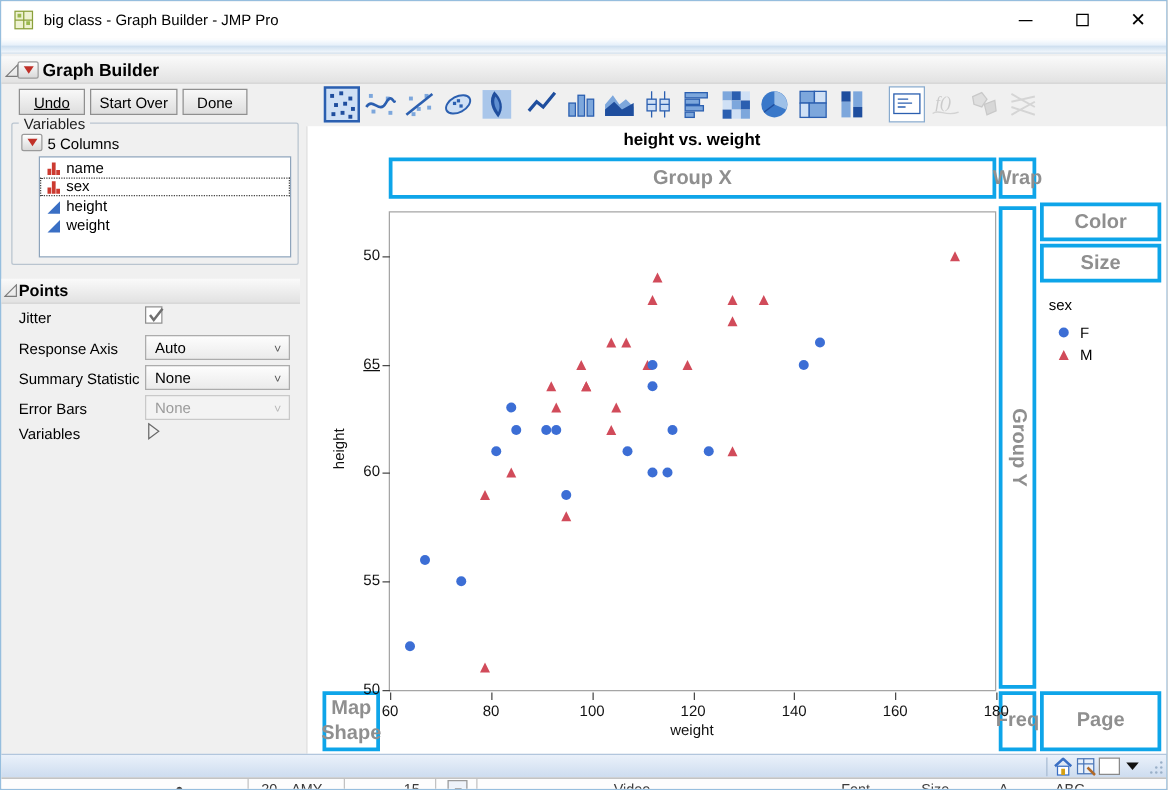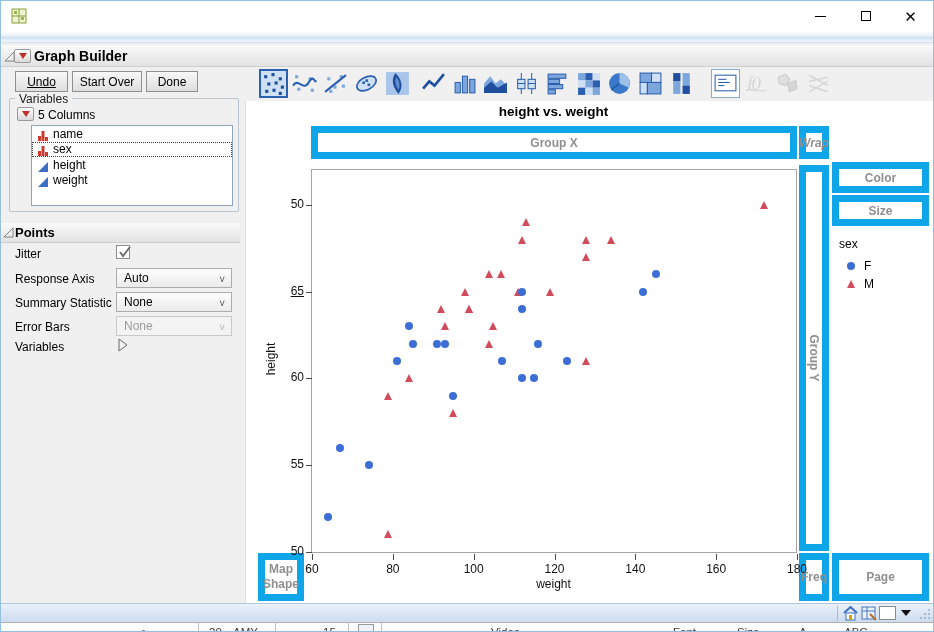--- a/index.html
+++ b/index.html
@@ -67,24 +67,24 @@
     background:linear-gradient(#fdfdfd,#ebebeb); display:flex; align-items:center; padding-left:7px; font-size:12px; color:#000; }
   .dropdown .chev { position:absolute; right:6px; top:5px; font-size:10px; color:#555; }
   .dropdown.disabled { border-color:#c9c9c9; color:#9b9b9b; background:#f3f3f3; }
   .dropdown.disabled .chev { color:#b7b7b7; }
   #jitter-check { position:absolute; left:115px; top:244px; width:14px; height:14px; background:#fff; border:1px solid #8f8f8f; }
   #jitter-check svg { position:absolute; left:1px; top:-1px; }
 
   
   #surface { position:absolute; left:244px; top:100px; width:690px; height:502px; background:#fff; border-left:1px solid #dcdcdc; }
   #chart-title { position:absolute; left:310px; top:103px; width:485px; text-align:center; font-size:13.5px; font-weight:bold; color:#000; }
-  .zone { position:absolute; border:7px solid #0ea5e9; background:#fff; display:flex; align-items:center; justify-content:center;
-    font-size:12px; font-weight:bold; color:#8f8f8f; text-align:center; }
+  .zone { position:absolute; border:3px solid #0ea5e9; background:#fff; display:flex; align-items:center; justify-content:center;
+    font-size:16px; font-weight:bold; color:#8f8f8f; text-align:center; }
   #zone-groupx { left:310px; top:125px; width:486px; height:33px; }
-  #zone-wrap   { left:798px; top:125px; width:30px; height:33px;font-style:italic; }
+  #zone-wrap   { left:798px; top:125px; width:30px; height:33px; }
   #zone-overlay{ left:831px; top:123px; width:97px; height:35px; background:#fafaf4; border-color:#ddddca; font-style:italic; color:#8f8f8f; }
   #zone-color  { left:831px; top:161px; width:97px; height:31px; }
   #zone-size   { left:831px; top:194px; width:97px; height:31px; }
   #zone-groupy { left:798px; top:164px; width:30px; height:386px; }
   #zone-groupy span { transform:rotate(90deg); white-space:nowrap; }
   #zone-mapshape { left:257px; top:552px; width:46px; height:48px; line-height:1.25; }
   #zone-freq   { left:798px; top:552px; width:30px; height:48px; }
   #zone-page   { left:831px; top:552px; width:97px; height:48px; }
 
   #plot { position:absolute; left:310px; top:168px; width:486px; height:384px; background:#fff; border:1px solid #a5a5a5; }
@@ -125,20 +125,21 @@
 <div id="window">
 
   <div id="titlebar">
     <svg id="app-icon" viewBox="0 0 16 16">
       <rect x="1" y="1" width="14" height="14" fill="#eef2d2" stroke="#8aa03a"></rect>
       <line x1="8" y1="1" x2="8" y2="15" stroke="#8aa03a"></line>
       <line x1="1" y1="8" x2="15" y2="8" stroke="#8aa03a"></line>
       <rect x="3" y="3" width="3" height="3" fill="#9ab84e"></rect>
       <rect x="10" y="9" width="3" height="3" fill="#9ab84e"></rect>
     </svg>
+    <span id="title-text">big class - Graph Builder - JMP Pro</span>
     <div class="win-btn" id="btn-min">
         <span></span>
       </div>
     <div class="win-btn" id="btn-max">
         <span></span>
       </div>
     <div class="win-btn" id="btn-close">
         <span>✕</span>
       </div>
   </div>

